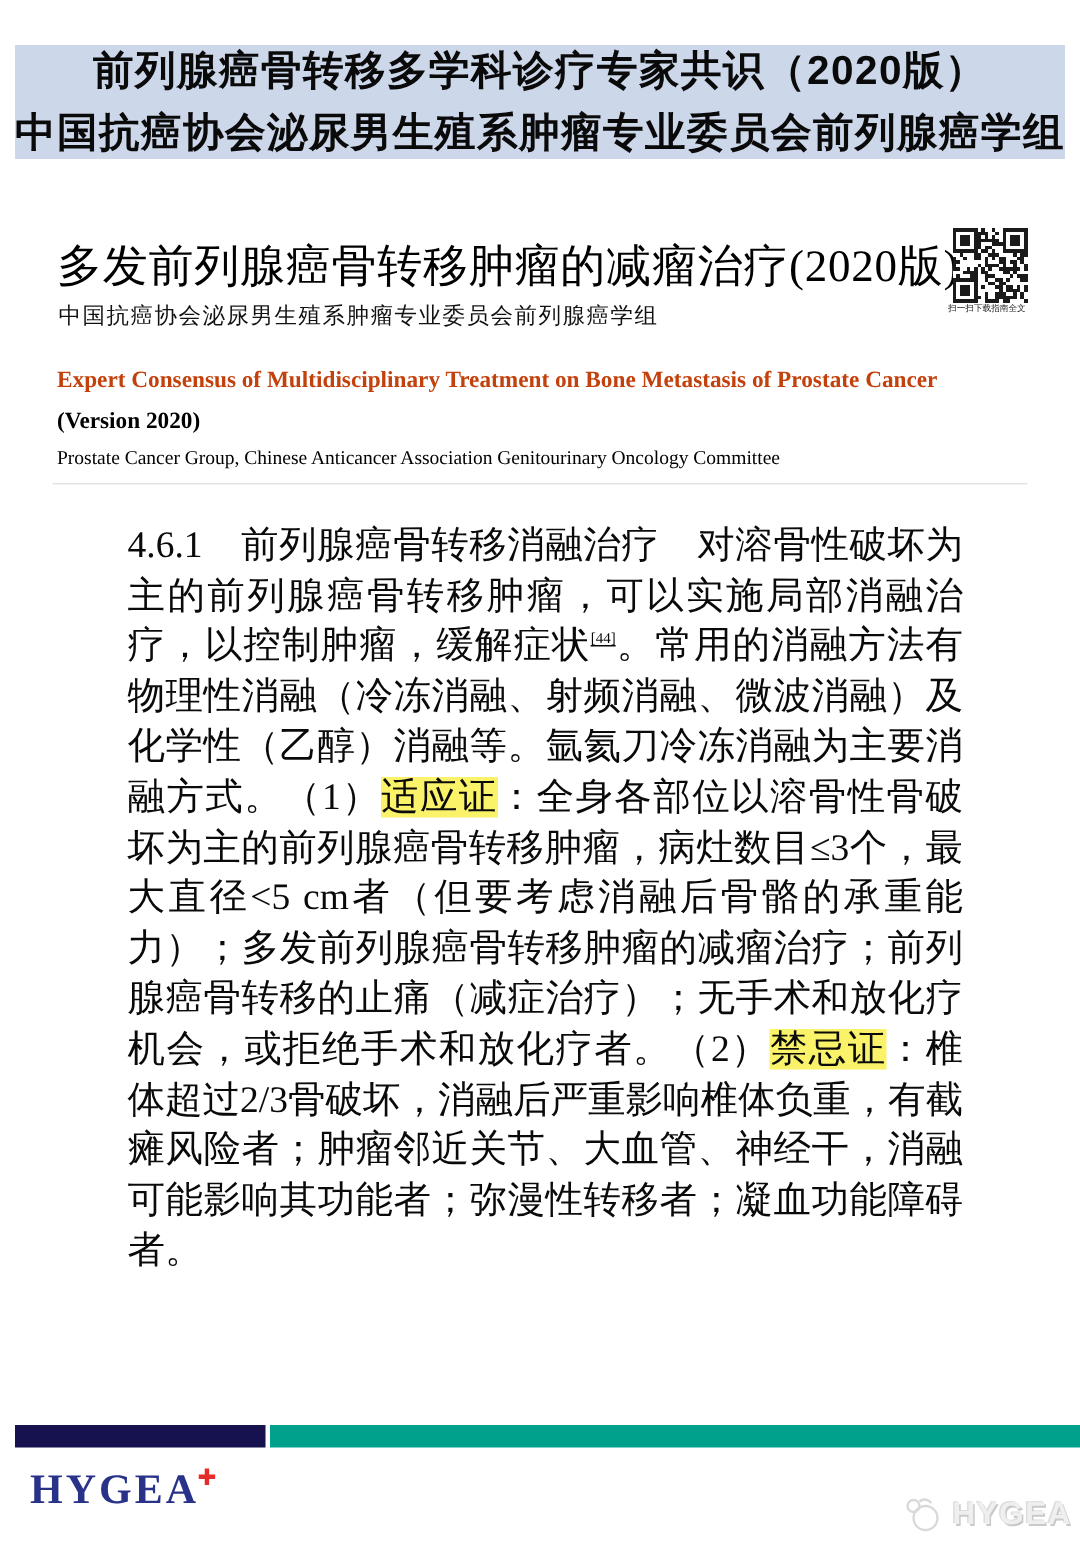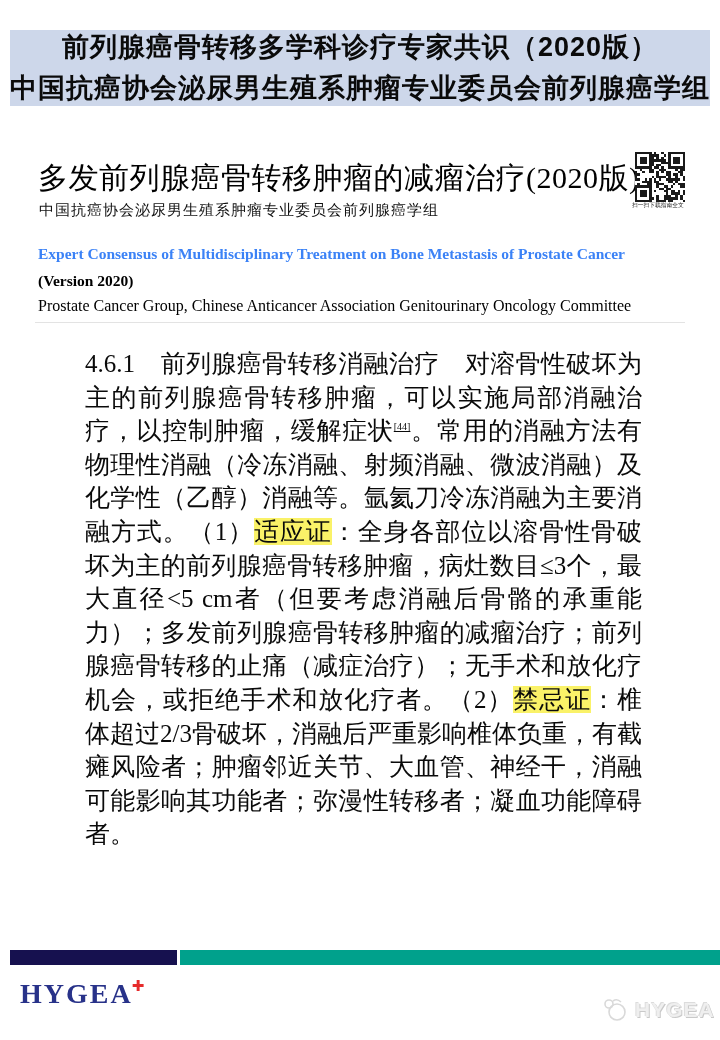--- a/index.html
+++ b/index.html
@@ -17,23 +17,23 @@
   .doc-title{position:absolute;left:38px;top:160px;font-size:30px;line-height:36px;
              color:#000;font-weight:500;letter-spacing:0.5px;white-space:nowrap;}
   .doc-subtitle{position:absolute;left:39px;top:201px;font-size:15px;color:#111;
                 letter-spacing:1px;white-space:nowrap;}
   .qr-wrap{position:absolute;left:632px;top:152px;width:58px;}
   .qr-wrap svg{display:block;}
   .qr-caption{font-size:8px;line-height:8px;color:#222;transform:scale(0.72);
               transform-origin:0 0;white-space:nowrap;margin-top:1px;
               font-family:"Liberation Sans",sans-serif;}
 
-  .en1{position:absolute;left:38px;top:245px;font-size:15.5px;font-weight:700;color:#3b82f6;white-space:nowrap;}
+  .en1{position:absolute;left:38px;top:245px;font-size:15.5px;font-weight:700;color:#c2410c;white-space:nowrap;}
   .en2{position:absolute;left:38px;top:272px;font-size:15.5px;font-weight:700;color:#000;}
-  .en3{position:absolute;left:38px;top:297px;font-size:16px;color:#000;white-space:nowrap;}
+  .en3{position:absolute;left:38px;top:297px;font-size:13px;color:#000;white-space:nowrap;}
   .head-rule{position:absolute;left:35px;top:322px;width:650px;height:1px;background:#e3e3e3;}
 
   
   .body-text{position:absolute;left:85px;top:347px;width:557px;
              font-size:25px;line-height:33.6px;color:#0a0a0a;
              text-align:justify;text-justify:inter-ideograph;}
   .body-text .hl{background:#faf268;margin-top:17px;}
   .body-text .sup{font-size:10px;vertical-align:super;line-height:0;text-decoration:underline;}
 
   

